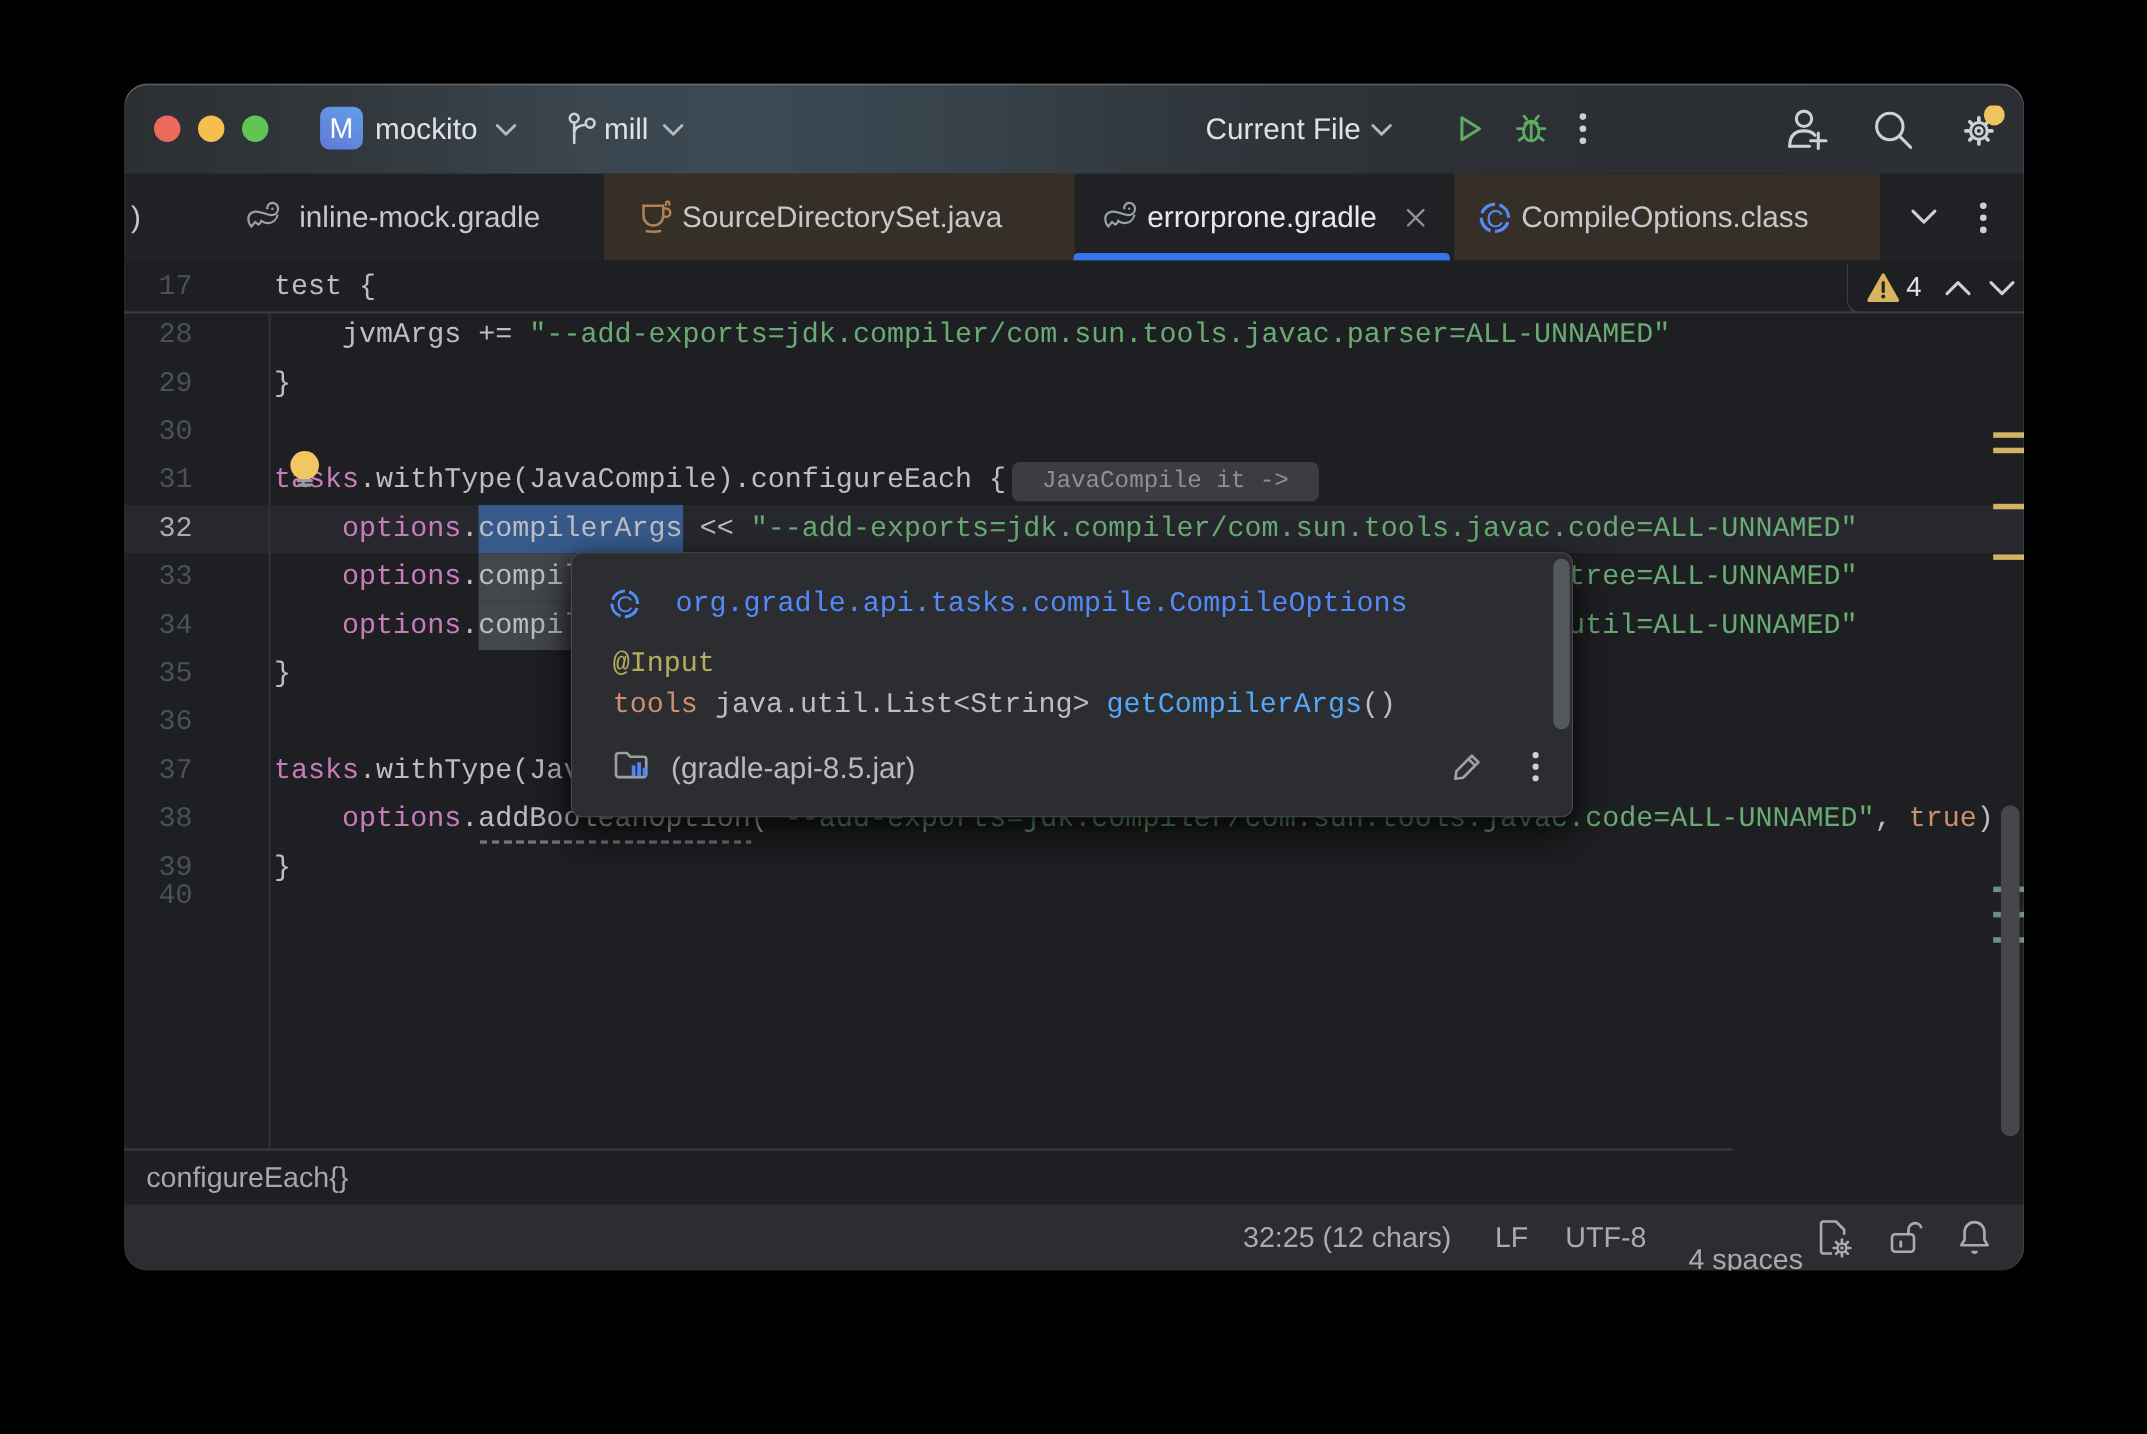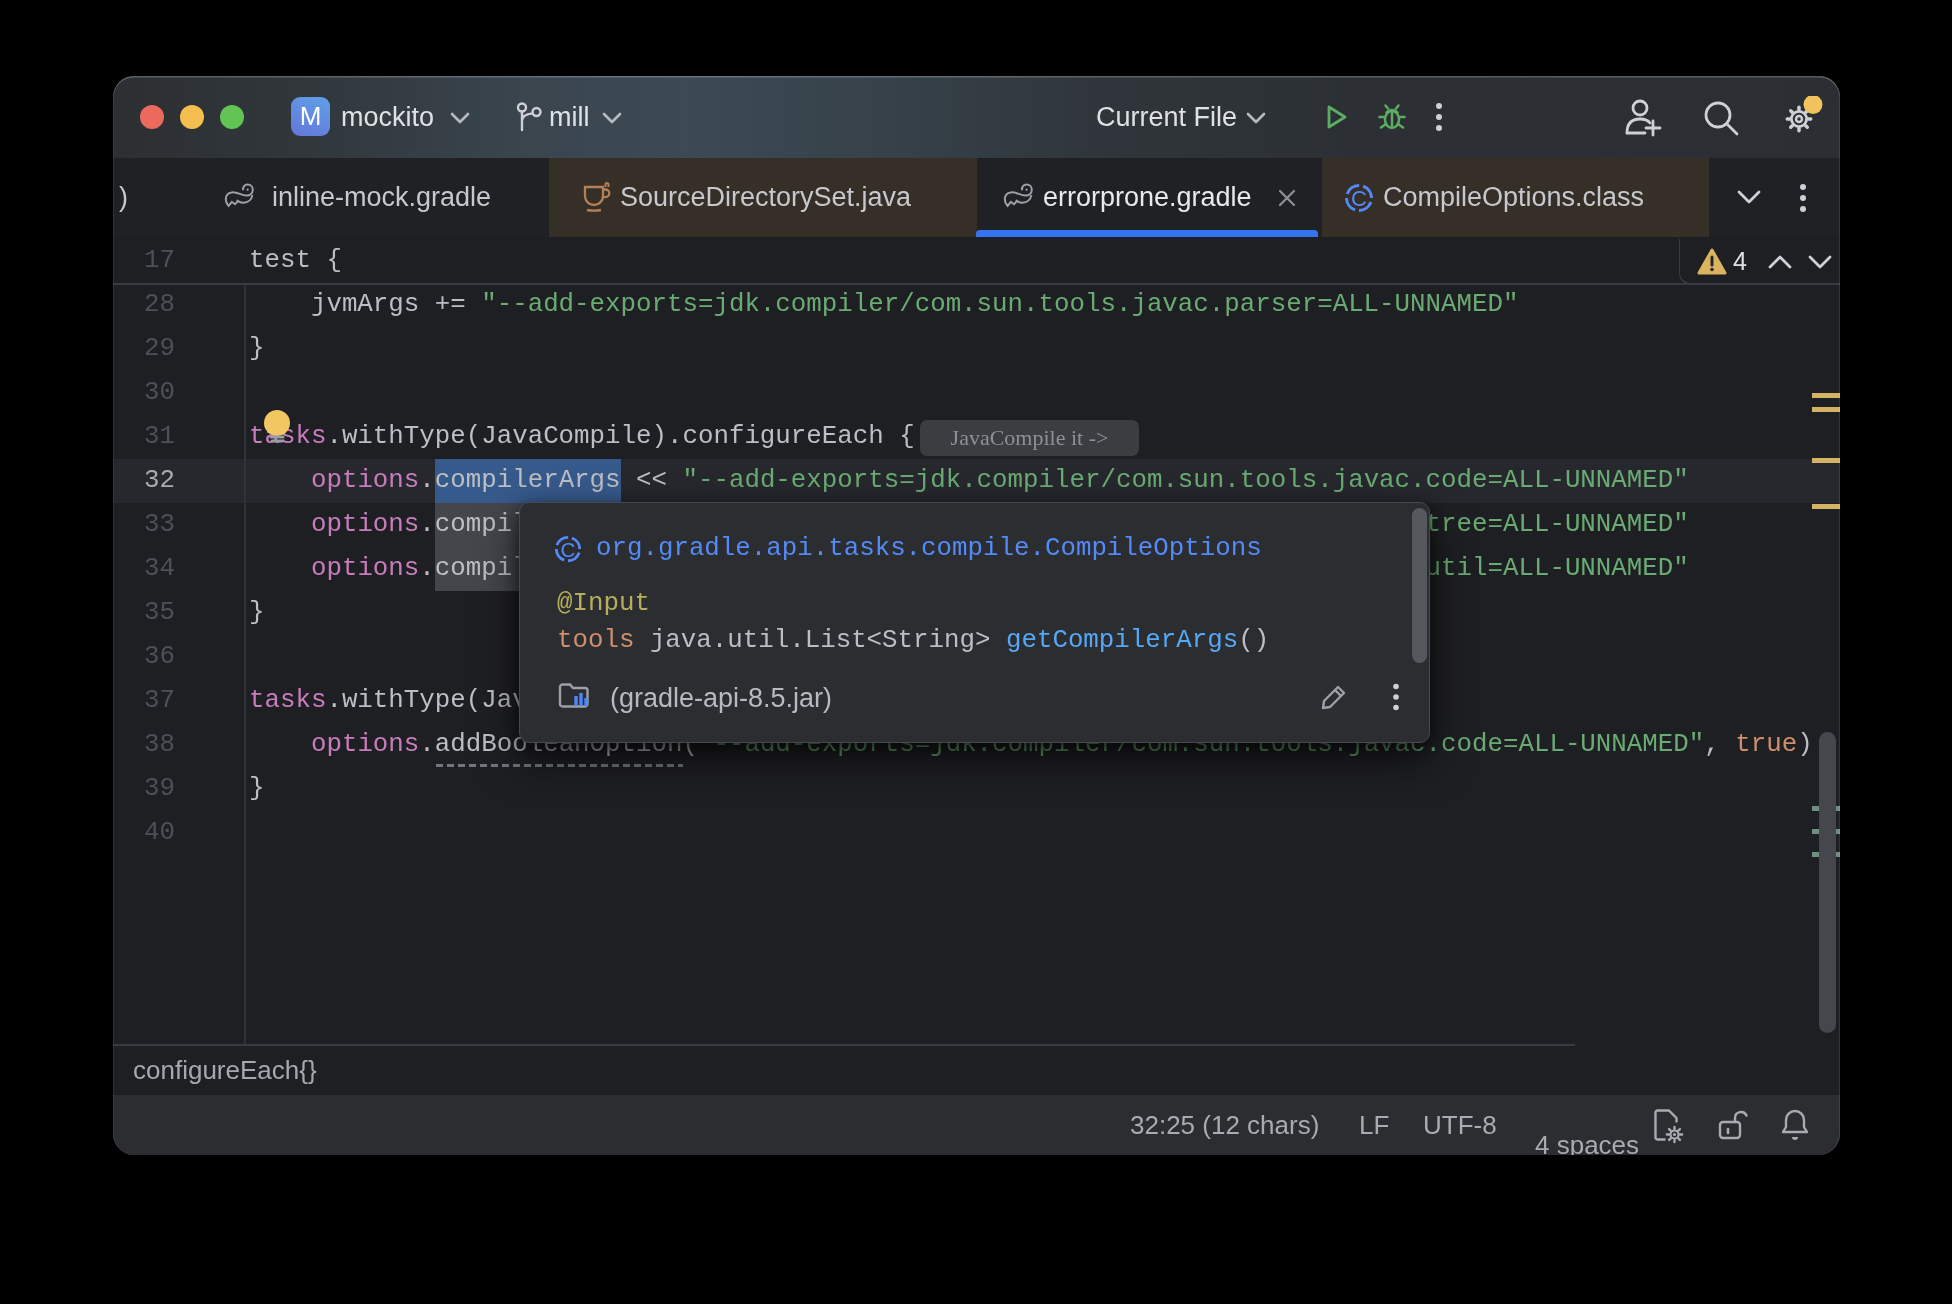--- a/index.html
+++ b/index.html
@@ -35,22 +35,22 @@
   .caretrow { position:absolute; left:0; top:222px; width:1727px; height:44px; background:#26282d; }
   .gutline { position:absolute; left:131px; top:48px; width:2px; height:759px; background:#2f3236; }
   .lnum { position:absolute; width:70px; text-align:right; color:#4c5058; line-height:44px; left:-8px; }
   .codeline { position:absolute; left:136px; line-height:44px; color:#bcbec4; }
   .stickyrow { position:absolute; left:0; top:0; width:1727px; height:48px; background:#1e1f22; border-bottom:2px solid #393b40; }
   .purple { color:#c77dbb; }
   .green { color:#6aab73; }
   .orange { color:#cf8e6d; }
   .selrect { position:absolute; left:322px; top:222px; width:186px; height:44px; background:#375a8c; }
   .occ { position:absolute; left:322px; width:186px; height:44px; background:#43464b; }
-  .inlay { position:absolute; left:807px; top:183px; width:219px; height:36px; background:#3b3d41; border-radius:7px;
-    color:#8d9099; font-family:Liberation Serif, serif; font-size:22px; line-height:36px; text-align:center; }
+  .inlay { position:absolute; left:807px; top:183px; width:279px; height:36px; background:#3b3d41; border-radius:7px;
+    color:#8d9099; font-family:Liberation Mono, monospace; font-size:22px; line-height:36px; text-align:center; }
   .widget { position:absolute; left:1566px; top:2px; width:161px; height:46px; background:#1e1f22;
     border-left:1px solid #393b40; border-bottom:2px solid #393b40; border-radius:0 0 0 12px; }
   .popup { position:absolute; left:406px; top:265px; width:911px; height:241px; background:#2b2d30;
     border:1px solid #47494e; border-radius:10px; box-shadow:0 16px 40px rgba(0,0,0,0.65), 0 4px 14px rgba(0,0,0,0.45); z-index:10; }
   .stripemark { position:absolute; left:1699px; width:28px; height:5px; }
   .thumb { position:absolute; left:1706px; top:495px; width:17px; height:301px; background:#45474c; border-radius:9px; }
   .breadcrumb { position:absolute; left:0; top:968px; width:1462px; height:51px; background:#1e1f22; border-top:2px solid #393b40;
     color:#a6a8ae; font-size:26px; line-height:49px; }
   .statusbar { position:absolute; left:0; top:1019px; width:1727px; height:60px; background:#2b2d30;
     color:#a9abb1; font-size:26px; }
@@ -184,21 +184,21 @@
     <div class="mono lnum" style="top:134px;">30</div>
     <div class="mono lnum" style="top:178px;">31</div>
     <div class="mono lnum" style="top:222px; color:#a9abb2;">32</div>
     <div class="mono lnum" style="top:266px;">33</div>
     <div class="mono lnum" style="top:310px;">34</div>
     <div class="mono lnum" style="top:354px;">35</div>
     <div class="mono lnum" style="top:398px;">36</div>
     <div class="mono lnum" style="top:442px;">37</div>
     <div class="mono lnum" style="top:486px;">38</div>
     <div class="mono lnum" style="top:530px;">39</div>
-    <div class="mono lnum" style="top:574px;">40</div>
+    <div class="mono lnum" style="top:556px;">40</div>
 
     <div class="mono codeline" style="top:46px;">    jvmArgs += <span class="green">"--add-exports=jdk.compiler/com.sun.tools.javac.parser=ALL-UNNAMED"</span></div>
     <div class="mono codeline" style="top:90px;">}</div>
     <div class="mono codeline" style="top:178px;"><span class="purple">tasks</span>.withType(JavaCompile).configureEach {</div>
     <div class="mono codeline" style="top:222px;">    <span class="purple">options</span>.compilerArgs &lt;&lt; <span class="green">"--add-exports=jdk.compiler/com.sun.tools.javac.code=ALL-UNNAMED"</span></div>
     <div class="mono codeline" style="top:266px;">    <span class="purple">options</span>.compilerArgs &lt;&lt; <span class="green">"--add-exports=jdk.compiler/com.sun.tools.javac.tree=ALL-UNNAMED"</span></div>
     <div class="mono codeline" style="top:310px;">    <span class="purple">options</span>.compilerArgs &lt;&lt; <span class="green">"--add-exports=jdk.compiler/com.sun.tools.javac.util=ALL-UNNAMED"</span></div>
     <div class="mono codeline" style="top:354px;">}</div>
     <div class="mono codeline" style="top:442px;"><span class="purple">tasks</span>.withType(JavaCompile).configureEach {</div>
     <div class="mono codeline" style="top:486px;">    <span class="purple">options</span>.addBooleanOption(<span class="green">"--add-exports=jdk.compiler/com.sun.tools.javac.code=ALL-UNNAMED"</span>, <span class="orange">true</span>)</div>
@@ -240,21 +240,21 @@
     <div class="stripemark" style="top:569px; background:#6c8f80;"></div>
     <div class="stripemark" style="top:592px; background:#6c8f80;"></div>
     <div class="stripemark" style="top:615px; background:#6c8f80;"></div>
     <div class="thumb"></div>
 
     <div class="popup">
       <svg class="abs" style="left:33px; top:31px;" width="30" height="30" viewBox="0 0 32 32">
         <circle cx="16" cy="16" r="12.5" fill="none" stroke="#548af7" stroke-width="3" stroke-dasharray="15.5 4.1" stroke-dashoffset="-4"></circle>
         <text x="16" y="24" font-family="Liberation Sans, sans-serif" font-size="22" fill="#548af7" text-anchor="middle">C</text>
       </svg>
-      <div class="mono abs" style="left:76px; top:24px; line-height:44px; color:#548af7;">org.gradle.api.tasks.compile.CompileOptions</div>
+      <div class="mono abs" style="left:94px; top:24px; line-height:44px; color:#548af7;">org.gradle.api.tasks.compile.CompileOptions</div>
       <div class="mono abs" style="left:37px; top:79px; line-height:44px; color:#b6ae5f;">@Input</div>
       <div class="mono abs" style="left:37px; top:116px; line-height:44px;"><span class="orange">tools</span><span style="color:#bcbec4;"> java.util.List&lt;String&gt; </span><span style="color:#56a8f5;">getCompilerArgs</span><span style="color:#bcbec4;">()</span></div>
       <svg class="abs" style="left:38px; top:180px;" width="32" height="26" viewBox="0 0 32 26">
         <path d="M2 4 a2.5 2.5 0 0 1 2.5-2.5 H12 l3 3.5 H27 a2.5 2.5 0 0 1 2.5 2.5 V21 a2.5 2.5 0 0 1-2.5 2.5 H4.5 A2.5 2.5 0 0 1 2 21 Z" fill="none" stroke="#9da0a6" stroke-width="2.4"></path>
         <path d="M18 23 V13 M23 23 V10 M28 23 V15" stroke="#4f86f7" stroke-width="3.4"></path>
       </svg>
       <div class="abs" style="left:90px; top:173px; height:44px; line-height:44px; color:#b8bac0; font-size:27px;">(gradle-api-8.5.jar)</div>
       <svg class="abs" style="left:798px; top:178px;" width="32" height="32" viewBox="0 0 32 32">
         <path d="M20 6 L26 12 L12 26 L5 27 L6 20 Z" fill="none" stroke="#9da0a6" stroke-width="2.4" stroke-linejoin="round"></path>
         <path d="M17 9 L23 15" stroke="#9da0a6" stroke-width="2.4"></path>

